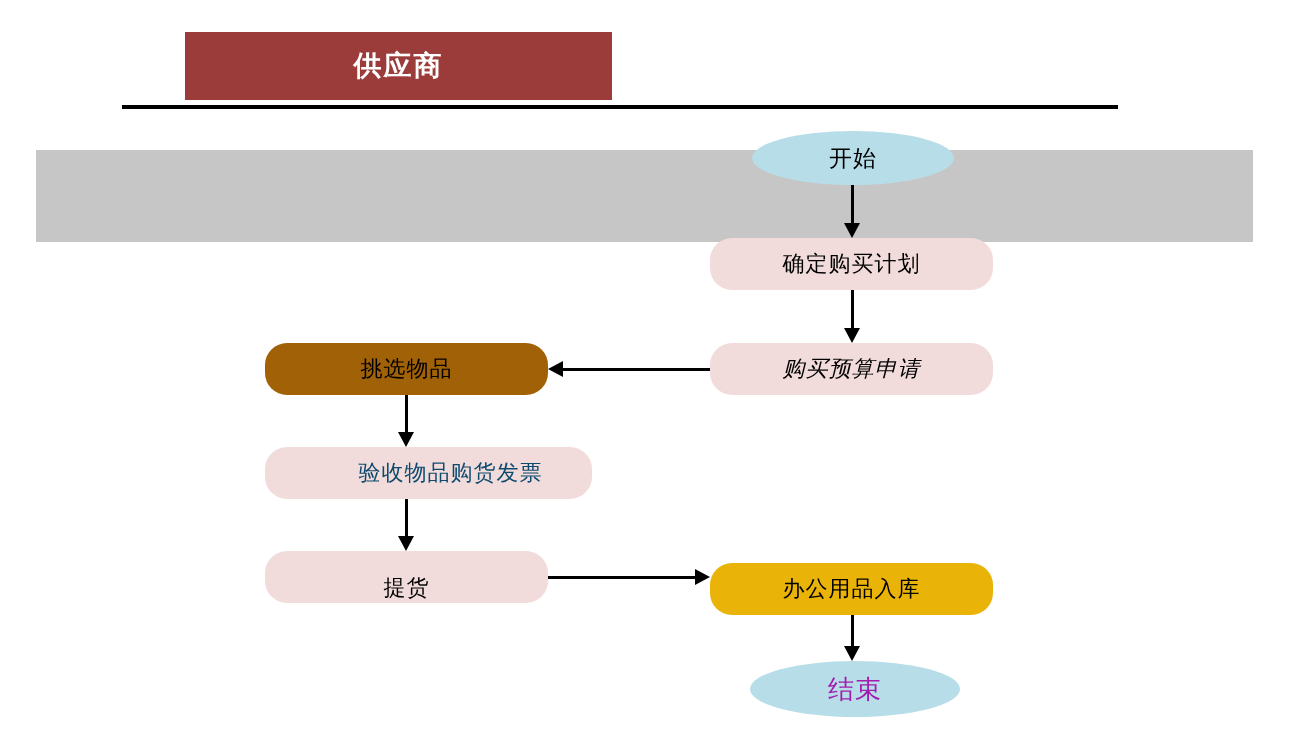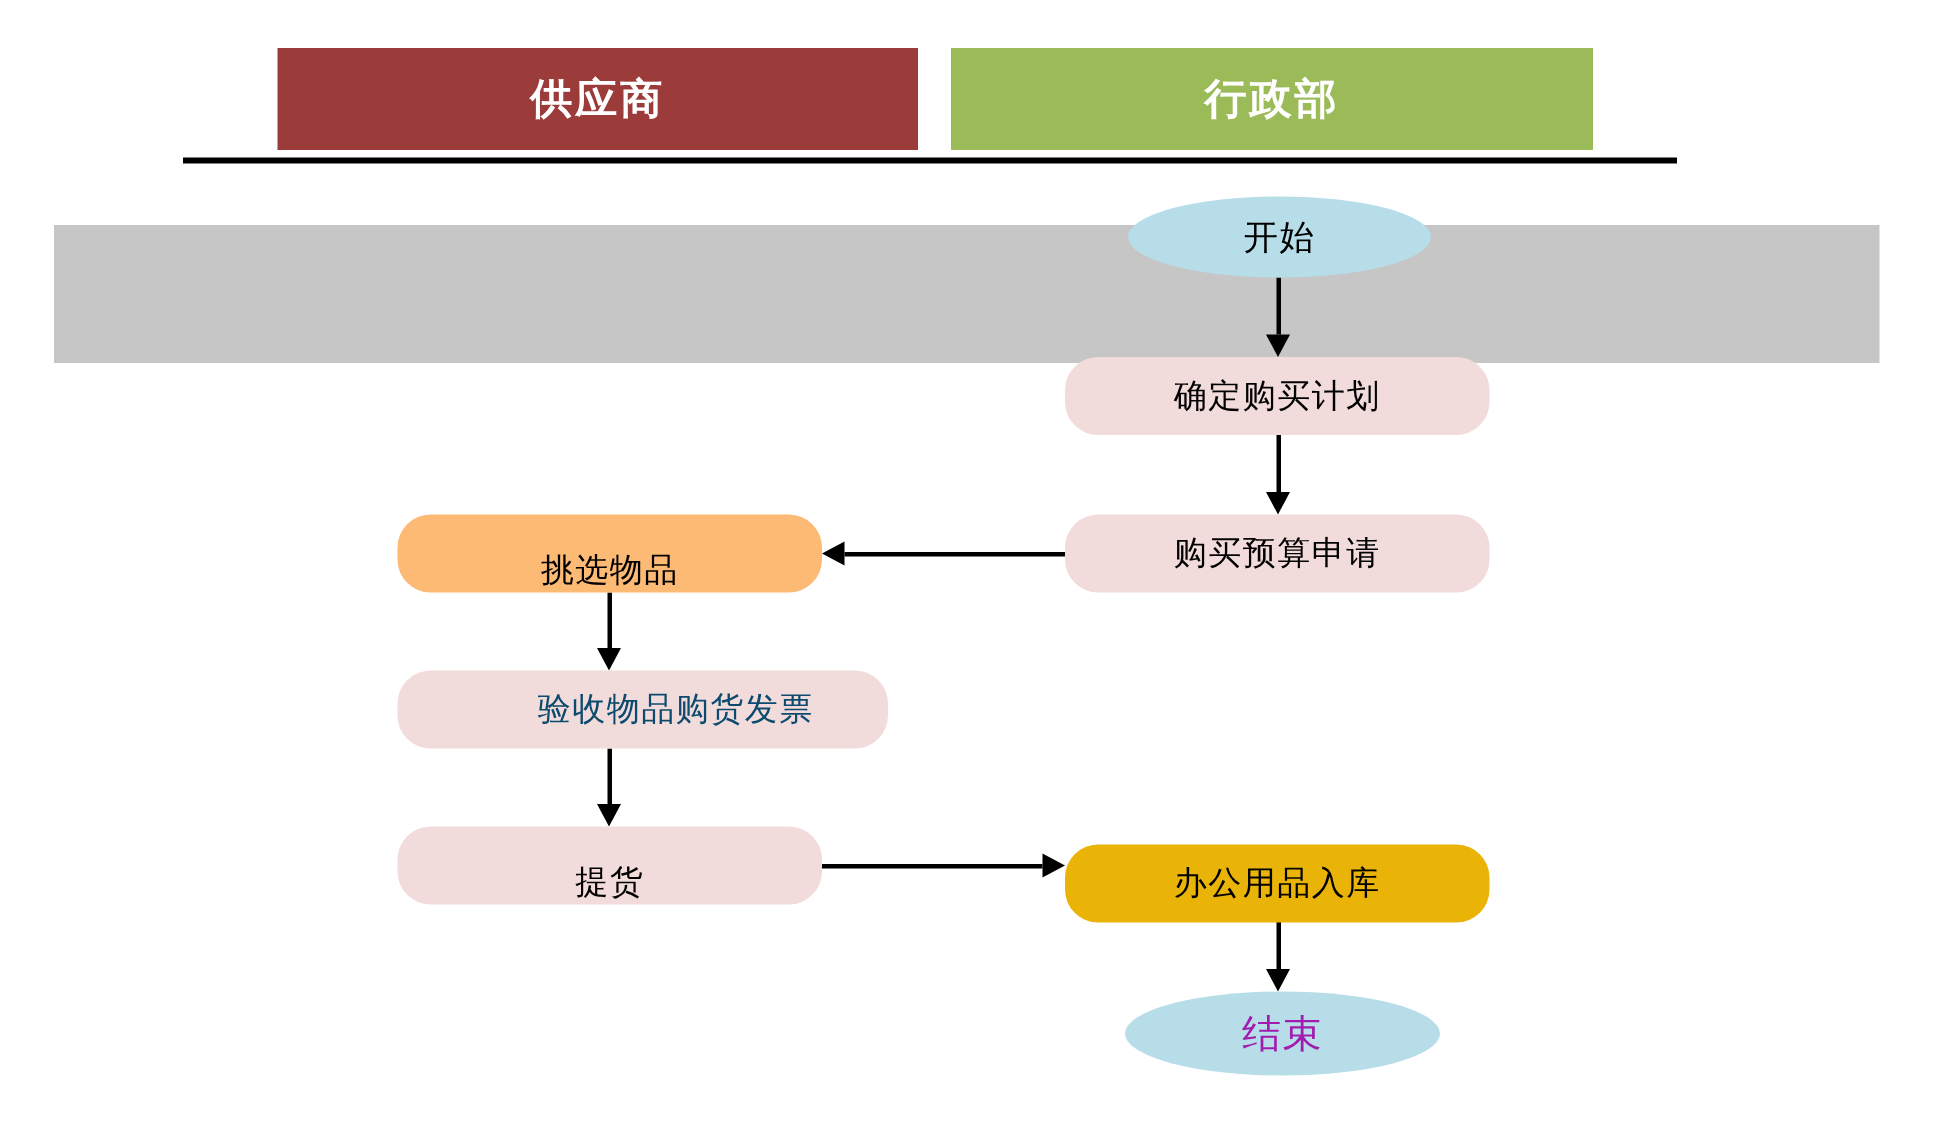--- a/index.html
+++ b/index.html
@@ -98,41 +98,38 @@
   #a7-head { left: 844px; top: 646px; }
 </style>
 </head>
 <body>
 
 <div id="stage">
 
   <div id="lane-supplier" class="lane-header" style="background: rgb(155, 59, 58); color: rgb(255, 255, 255);">
     <span>供应商</span>
   </div>
-  <div id="lane-admin" class="lane-header" style="background: rgb(155, 187, 89); color: rgb(255, 255, 255);">
-    <span>行政部</span>
-  </div>
 
   <div id="divider" style="background: rgb(0, 0, 0);"></div>
 
   <div id="band" style="background: rgb(198, 198, 198);"></div>
 
   <div id="node-start" class="node terminal" style="background: rgb(183, 222, 232); color: rgb(0, 0, 0);">
     <span>开始</span>
   </div>
 
   <div id="node-plan" class="node process" style="background: rgb(242, 220, 219); color: rgb(0, 0, 0);">
     <span>确定购买计划</span>
   </div>
 
-  <div id="node-budget" class="node process" style="background: rgb(242, 220, 219); color: rgb(0, 0, 0);">
+  <div id="node-budget" class="node process" style="background: rgb(242, 220, 219); color: rgb(0, 0, 0); font-style: italic;">
     <span>购买预算申请</span>
   </div>
 
-  <div id="node-pick" class="node process" style="background: #fdba74; color: rgb(0, 0, 0); align-items: flex-end;">
+  <div id="node-pick" class="node process" style="background: #a16207; color: rgb(0, 0, 0);">
     <span>挑选物品</span>
   </div>
 
   <div id="node-inspect" class="node process" style="background: rgb(242, 220, 219); color: #0c4a6e; padding-left: 44px;">
     <span>验收物品购货发票</span>
   </div>
 
   <div id="node-pickup" class="node process" style="background: rgb(242, 220, 219); color: rgb(0, 0, 0);">
     <span>提货</span>
   </div>

